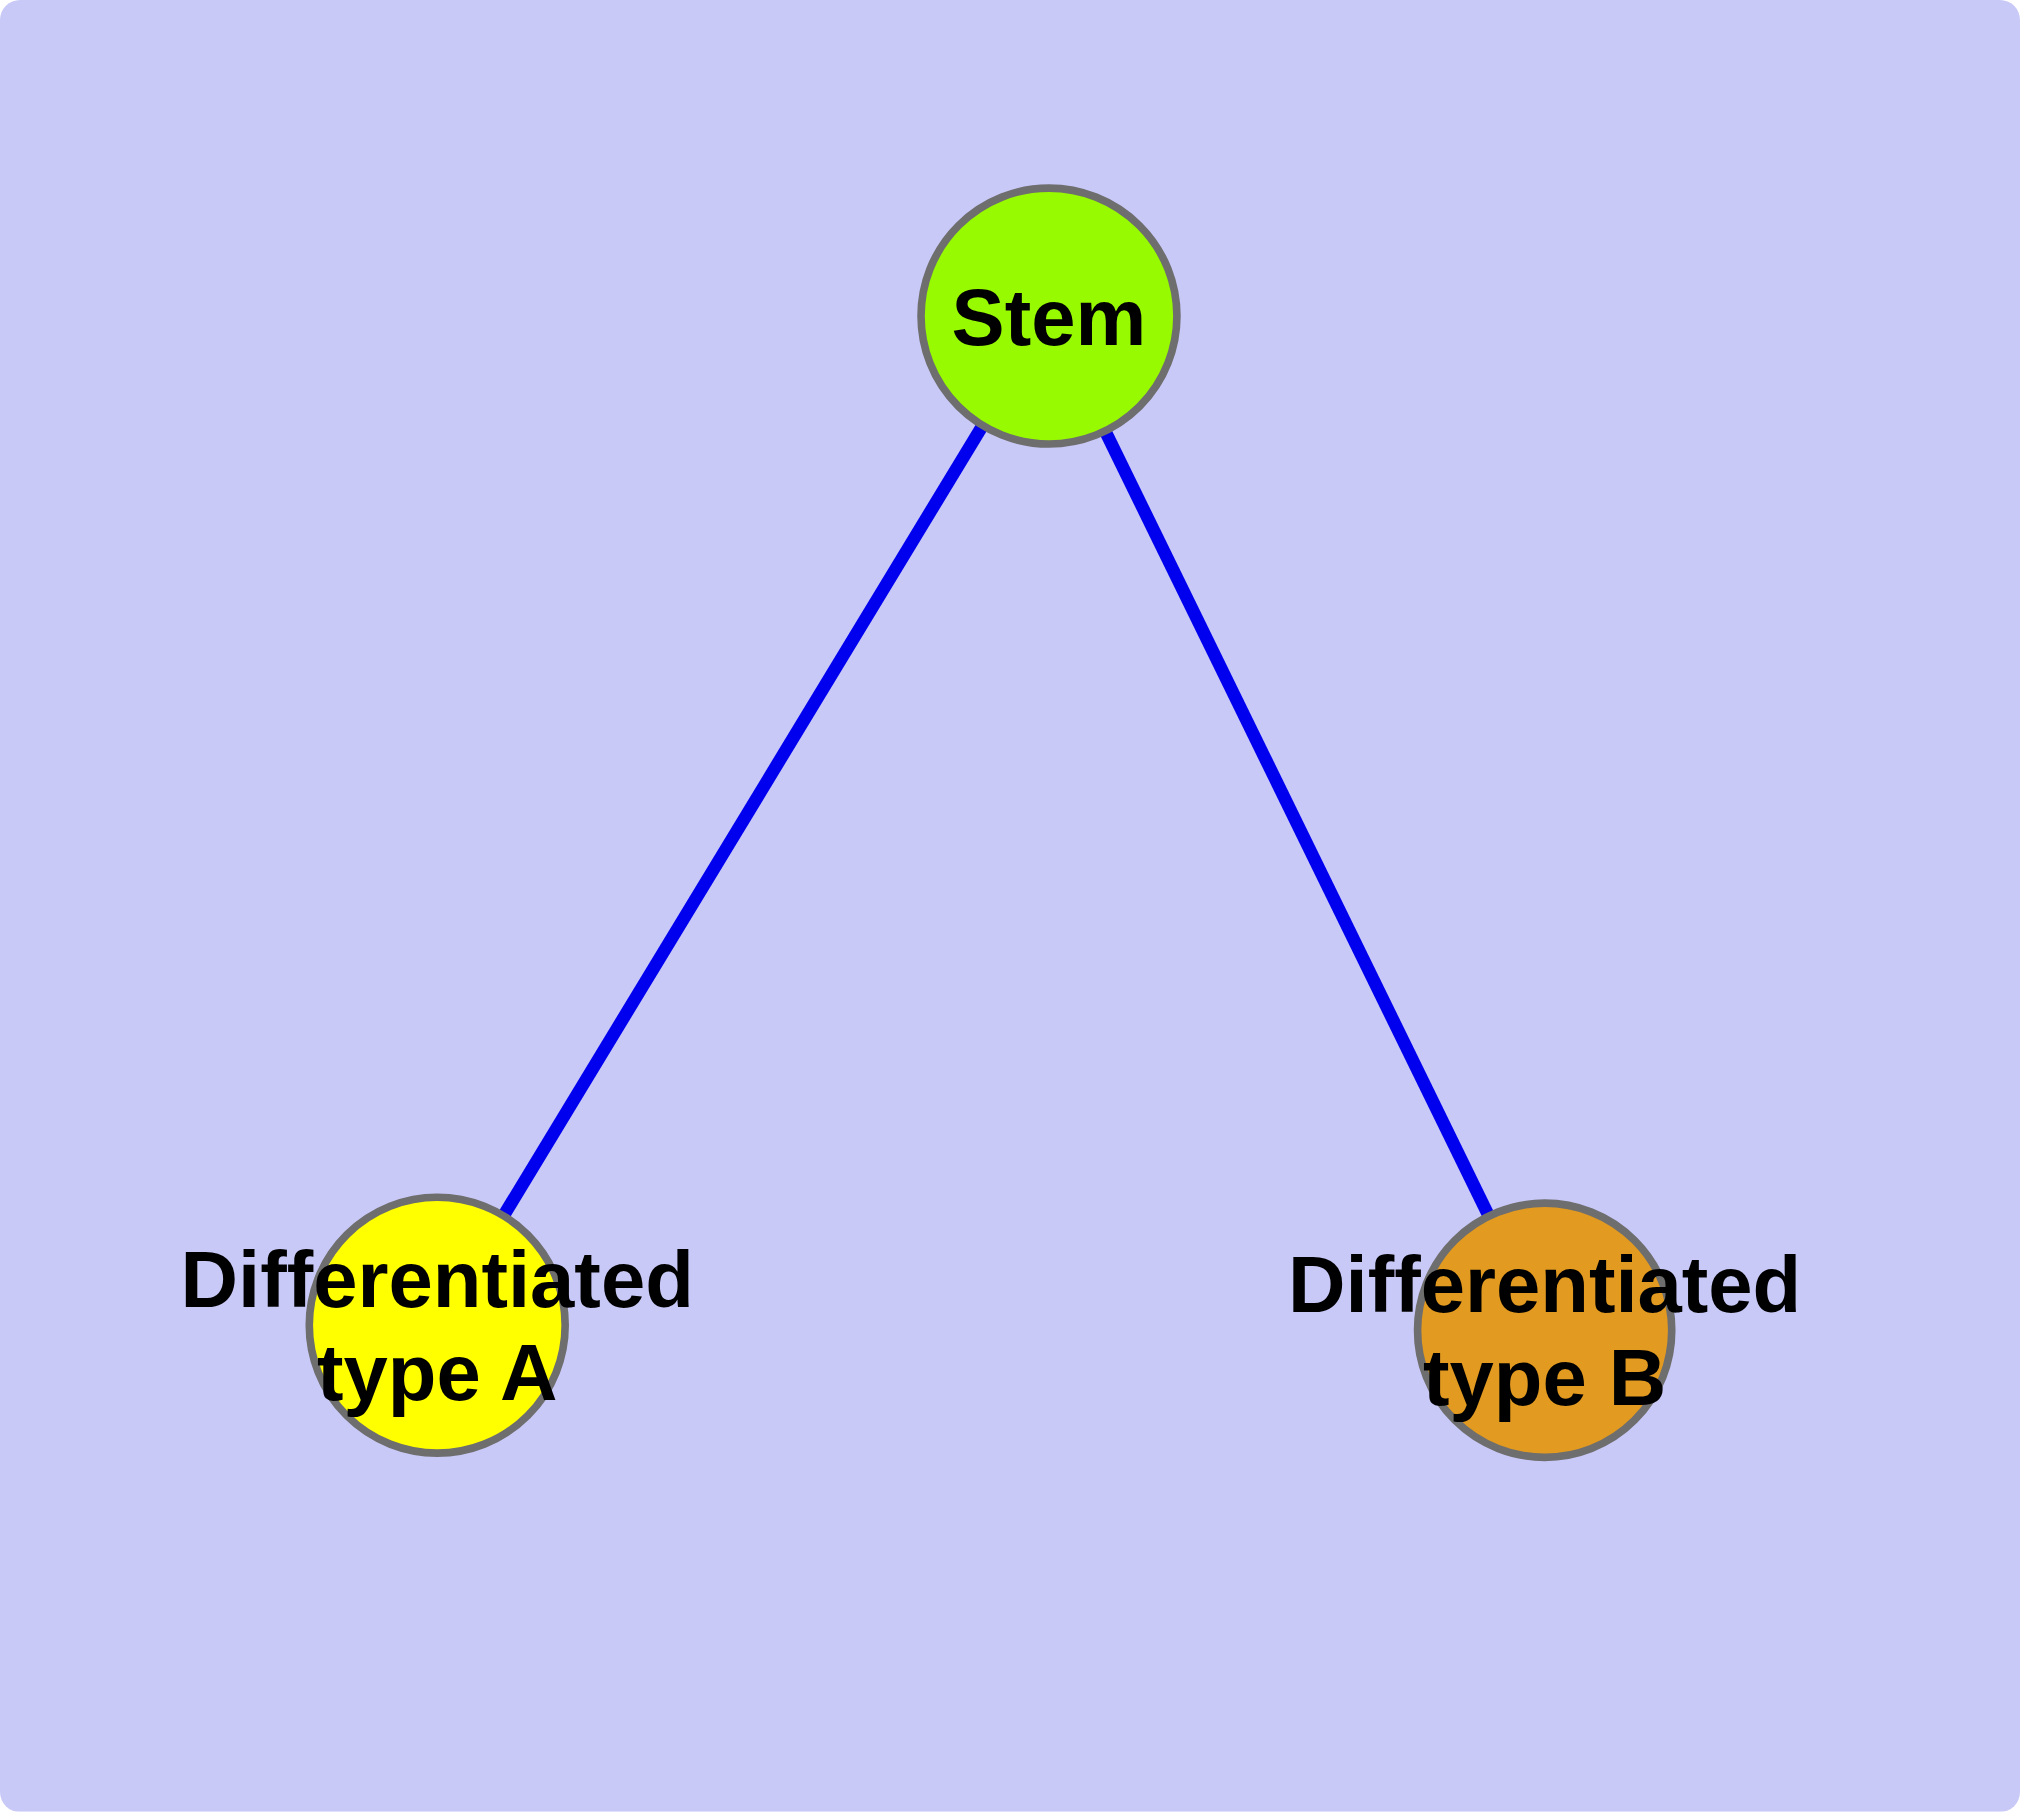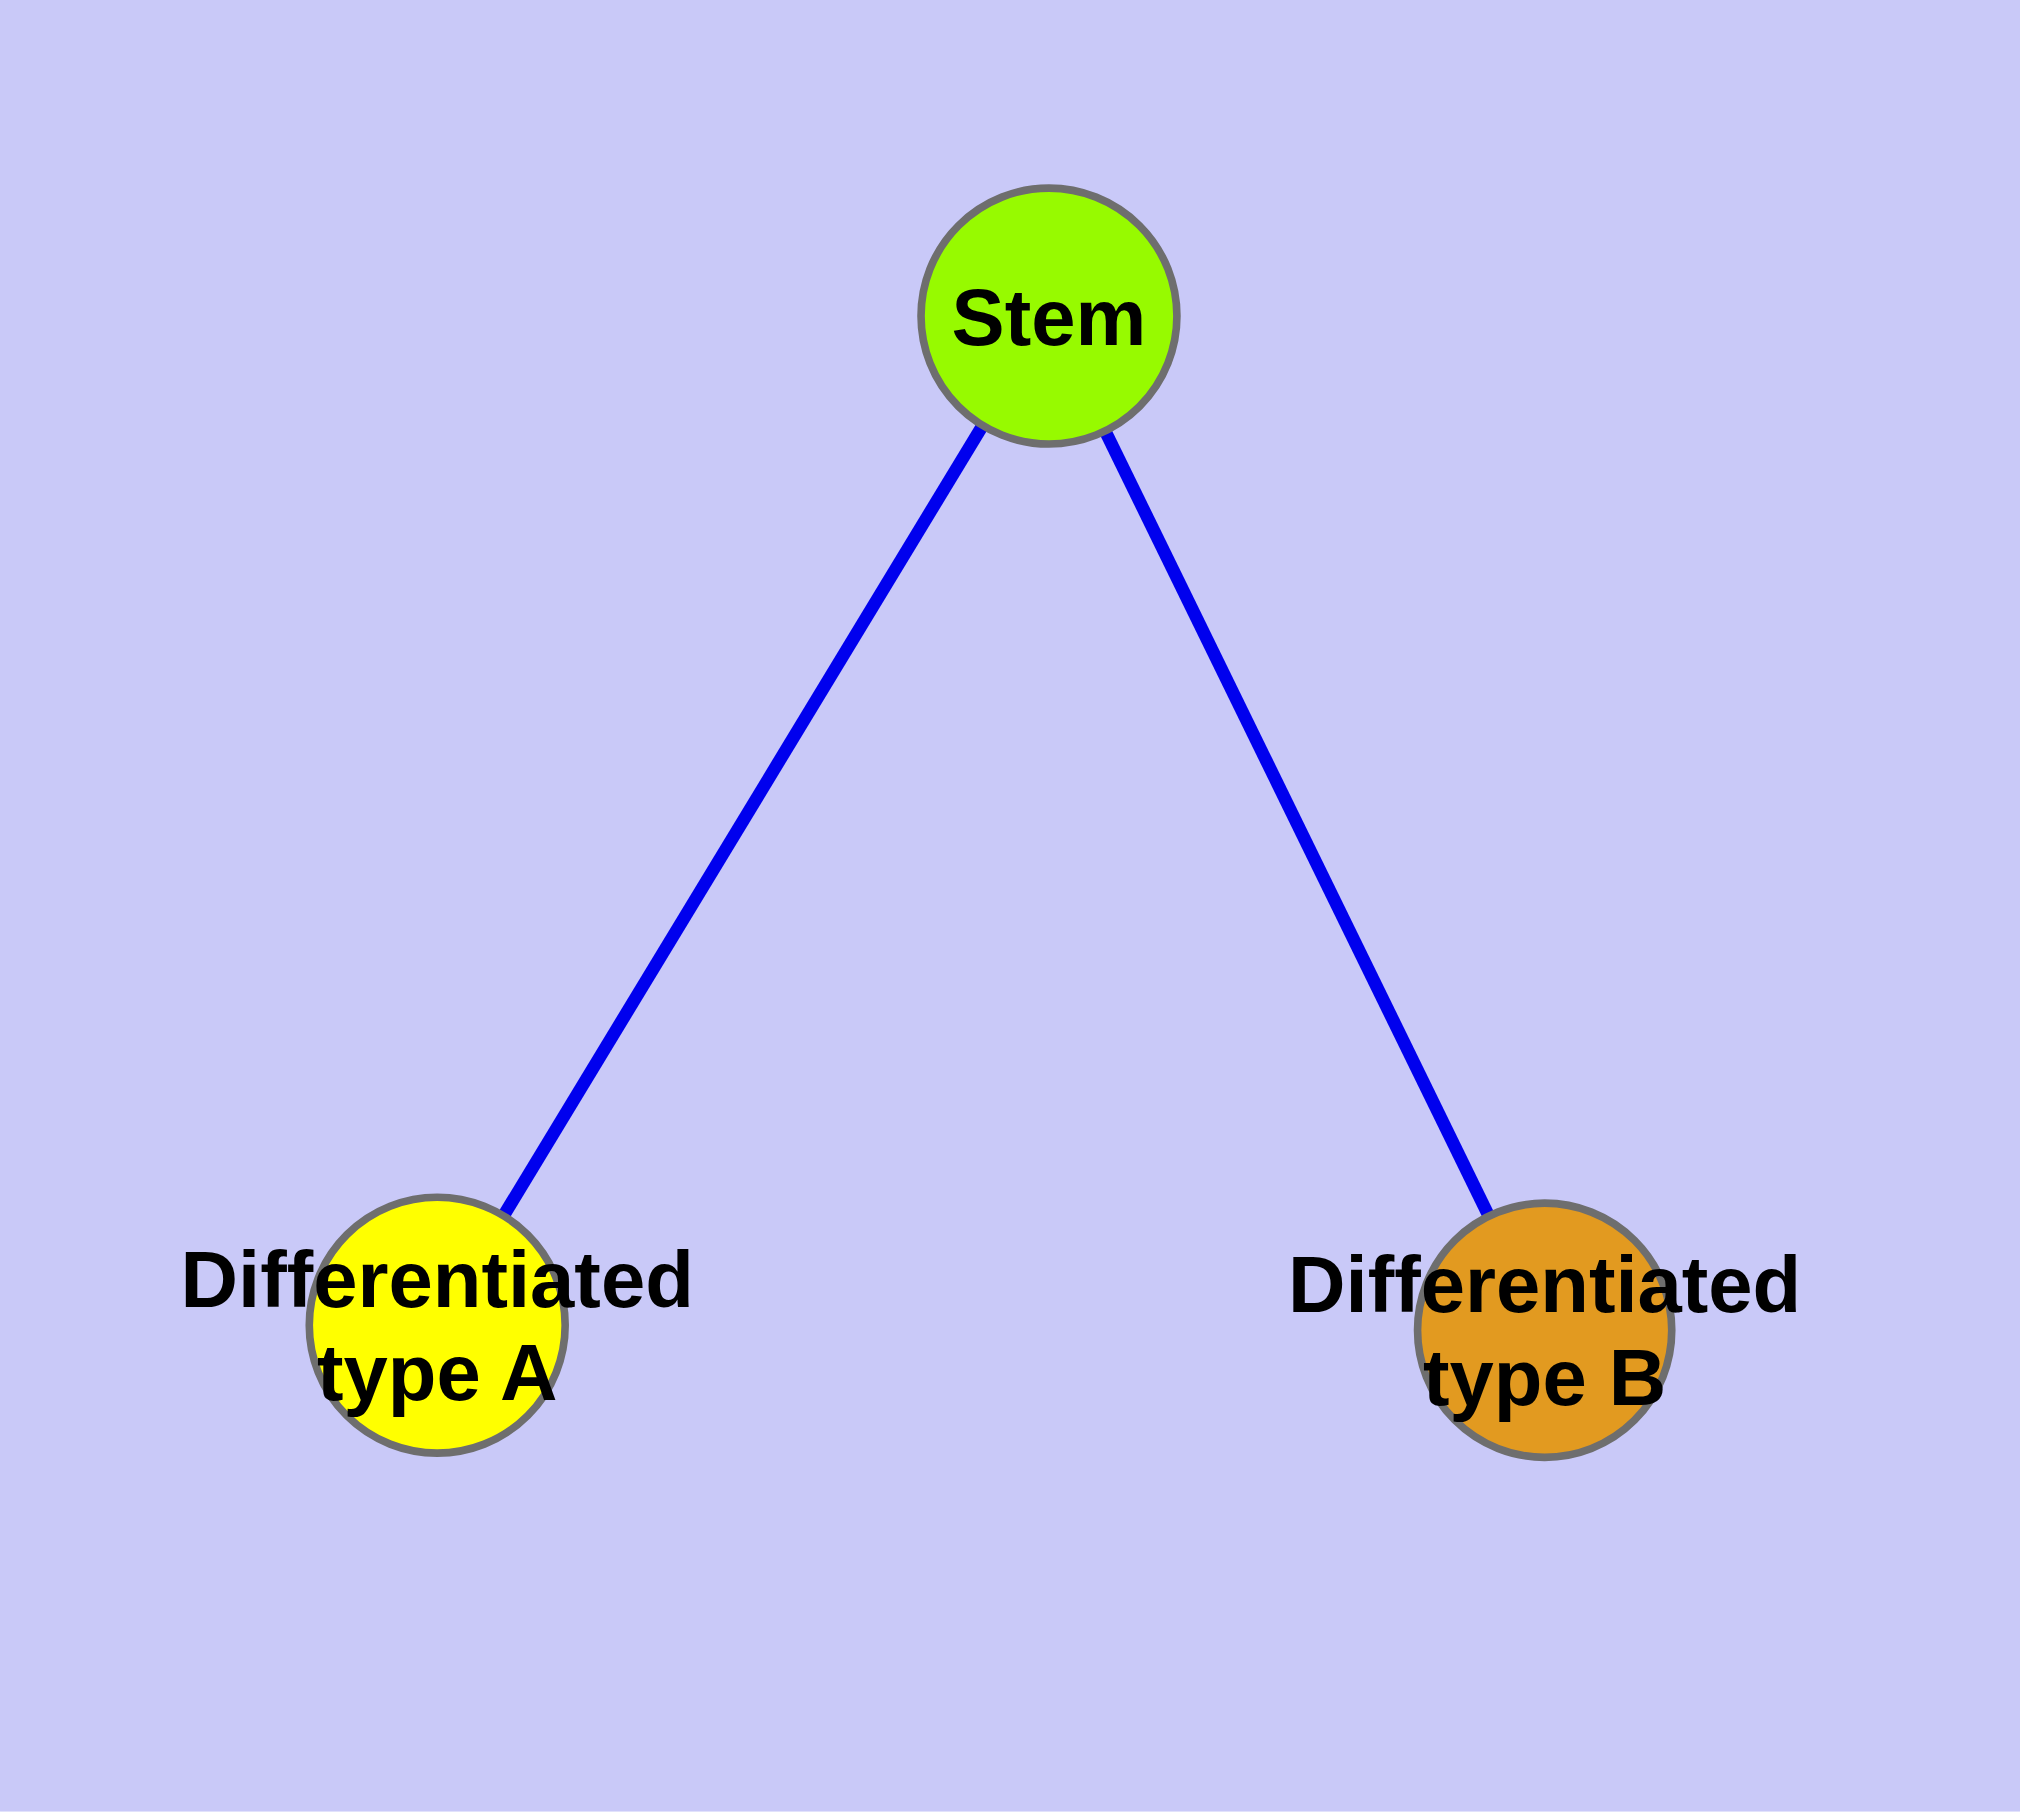--- a/index.html
+++ b/index.html
@@ -7,20 +7,21 @@
     padding: 0;
     width: 100%;
     height: 100%;
   }
   .stage {
     width: 2021px;
     height: 1812px;
     max-width: 100%;
     position: relative;
     overflow: hidden;
+    border-radius: 20px;
   }
   .graph-svg {
     display: block;
     width: 100%;
     height: auto;
   }
   .edge {
     fill: none;
     stroke-linecap: butt;
   }

